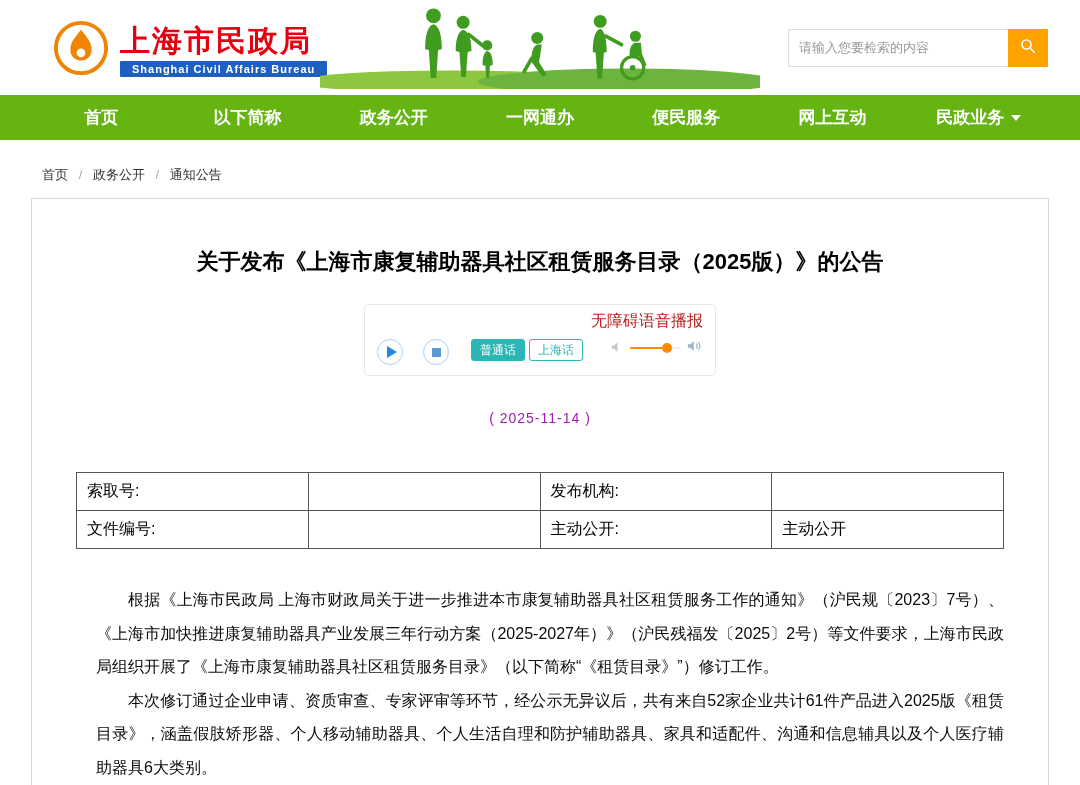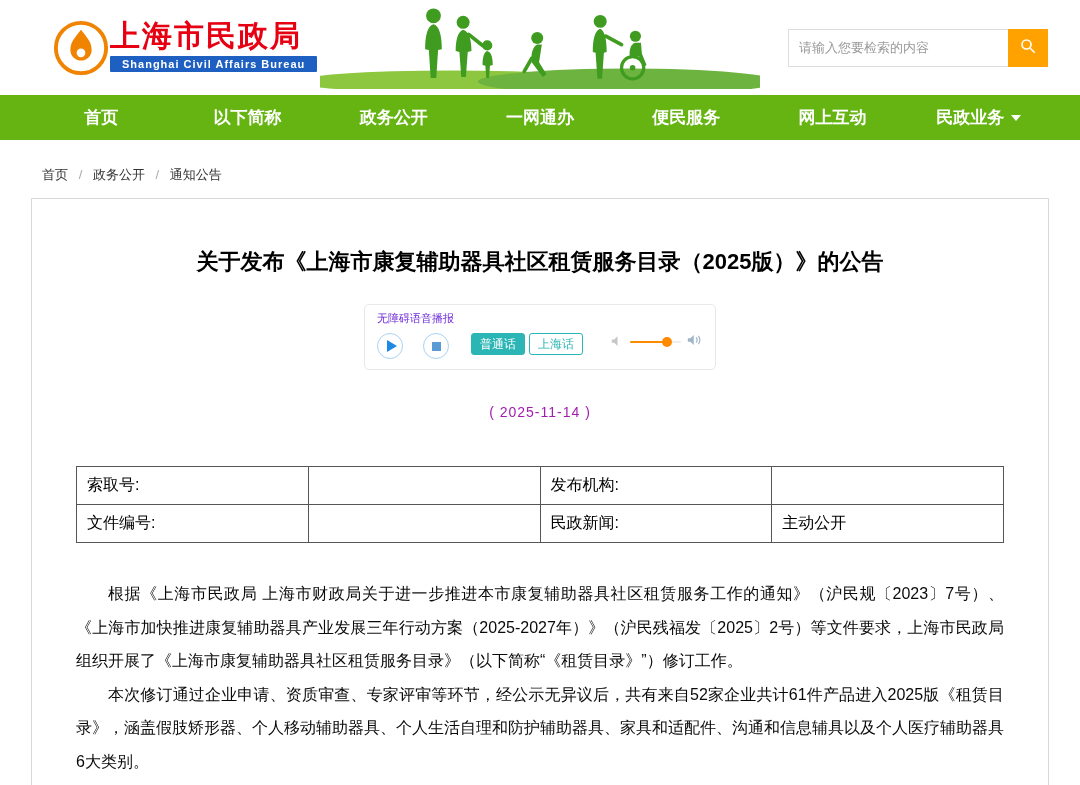--- a/index.html
+++ b/index.html
@@ -6,21 +6,21 @@
     --brand-red:#e60012; --brand-blue:#1e5fc2; --nav-green:#65b412;
     --accent-orange:#ffa200; --player-teal:#2cb5b5; --slider-orange:#ff8a00; --player-blue:#1e88e5;
   }
   *{box-sizing:border-box;margin:0;padding:0;}
   html,body{width:1080px;height:785px;overflow:hidden;background:#fff;
     font-family:"Liberation Sans","DejaVu Sans",sans-serif;color:#111;}
 
   
   .topbar{height:95px;display:flex;align-items:center;justify-content:space-between;
     padding:0 32px 0 52px;background:#fff;position:relative;}
-  .logo{display:flex;align-items:flex-start;cursor:pointer;}
+  .logo{display:flex;align-items:flex-end;gap:10px;cursor:pointer;}
   .emblem svg{display:block;}
   .logo-cn{font-size:30px;font-weight:bold;color:var(--brand-red);letter-spacing:2px;line-height:1.1;}
   .logo-en{margin-top:4px;display:inline-block;background:var(--brand-blue);color:#fff;
     font-size:11px;letter-spacing:1px;padding:2px 12px;border-radius:1px;font-weight:bold;}
   .illustration{position:absolute;left:50%;transform:translateX(-50%);bottom:2px;}
   .search{display:flex;align-items:center;}
   .search input{width:220px;height:38px;border:1px solid #ddd;border-right:none;
     padding:0 10px;font-size:13px;color:#333;outline:none;}
   .search input::placeholder{color:#9a9a9a;}
   .search-btn{width:40px;height:38px;background:var(--accent-orange);border:none;cursor:pointer;
@@ -39,21 +39,21 @@
   .breadcrumb .sep{color:#aaa;margin:0 7px;}
 
   
   .content-box{width:1018px;margin:14px auto 0;border:1px solid #d8d8d8;background:#fff;
     min-height:640px;padding:46px 44px 40px;}
   .article-title{text-align:center;font-size:22px;font-weight:bold;color:#000;line-height:1.5;}
 
   
   .player{width:352px;margin:26px auto 0;border:1px solid #e8e8e8;border-radius:5px;
     padding:6px 12px 10px;background:#fff;}
-  .player-status{text-align:left;font-size:11px;color:#6d28d9;}
+  .player-status{text-align:right;font-size:16px;color:#b91c1c;}
   .player-controls{display:flex;align-items:flex-start;gap:20px;margin-top:7px;}
   .round-btn{width:26px;height:26px;border-radius:50%;border:1px solid #a9d3f3;background:#fff;
     display:flex;align-items:center;justify-content:center;cursor:pointer;padding:0;}
   .play-tri{width:0;height:0;border-left:10px solid var(--player-blue);
     border-top:6px solid transparent;border-bottom:6px solid transparent;margin-left:3px;}
   .stop-sq{width:9px;height:9px;background:#5b9bd5;}
   .lang-group{display:flex;gap:4px;margin-left:2px;}
   .lang-btn{font-size:12px;height:22px;padding:0 8px;border-radius:3px;cursor:pointer;
     border:1px solid var(--player-teal);background:#fff;color:var(--player-teal);}
   .lang-btn.active{background:var(--player-teal);color:#fff;}
@@ -66,21 +66,21 @@
 
   .pub-date{text-align:center;color:#a21caf;font-size:14px;margin-top:34px;letter-spacing:1px;}
 
   
   .meta-table{width:100%;border-collapse:collapse;margin-top:46px;table-layout:fixed;}
   .meta-table td{border:1px solid #555;height:38px;padding:4px 10px;font-size:16px;color:#000;
     vertical-align:middle;}
 
   
   .paragraphs{margin-top:34px;}
-  .paragraphs p{font-size:16px;line-height:2.1;text-indent:2em;text-align:justify;color:#0a0a0a;}
+  .paragraphs p{font-size:16px;line-height:2.1;text-indent:2em;text-align:justify;color:#0a0a0a;margin-left:20px;}
 </style>
 </head>
 <body>
 
 <div class="page">
 
   <header class="topbar">
     <div class="logo">
       <span class="emblem">
         <svg width="58" height="58" viewBox="0 0 60 60">
@@ -198,21 +198,21 @@
       <tbody>
           <tr>
         <td>索取号:</td>
         <td></td>
         <td>发布机构:</td>
         <td></td>
       </tr>
       <tr>
         <td>文件编号:</td>
         <td></td>
-        <td>民政新闻:</td>
+        <td>主动公开:</td>
         <td>主动公开</td>
       </tr>
     </tbody>
       </table>
 
     <div class="paragraphs">
       <p>根据《上海市民政局 上海市财政局关于进一步推进本市康复辅助器具社区租赁服务工作的通知》（沪民规〔2023〕7号）、《上海市加快推进康复辅助器具产业发展三年行动方案（2025-2027年）》（沪民残福发〔2025〕2号）等文件要求，上海市民政局组织开展了《上海市康复辅助器具社区租赁服务目录》（以下简称“《租赁目录》”）修订工作。</p>
       <p>本次修订通过企业申请、资质审查、专家评审等环节，经公示无异议后，共有来自52家企业共计61件产品进入2025版《租赁目录》，涵盖假肢矫形器、个人移动辅助器具、个人生活自理和防护辅助器具、家具和适配件、沟通和信息辅具以及个人医疗辅助器具6大类别。</p>
       <p>现将《上海市康复辅助器具社区租赁服务目录（2025版）》予以公告，自2025年12月1日起正式实施。</p>
     </div>

